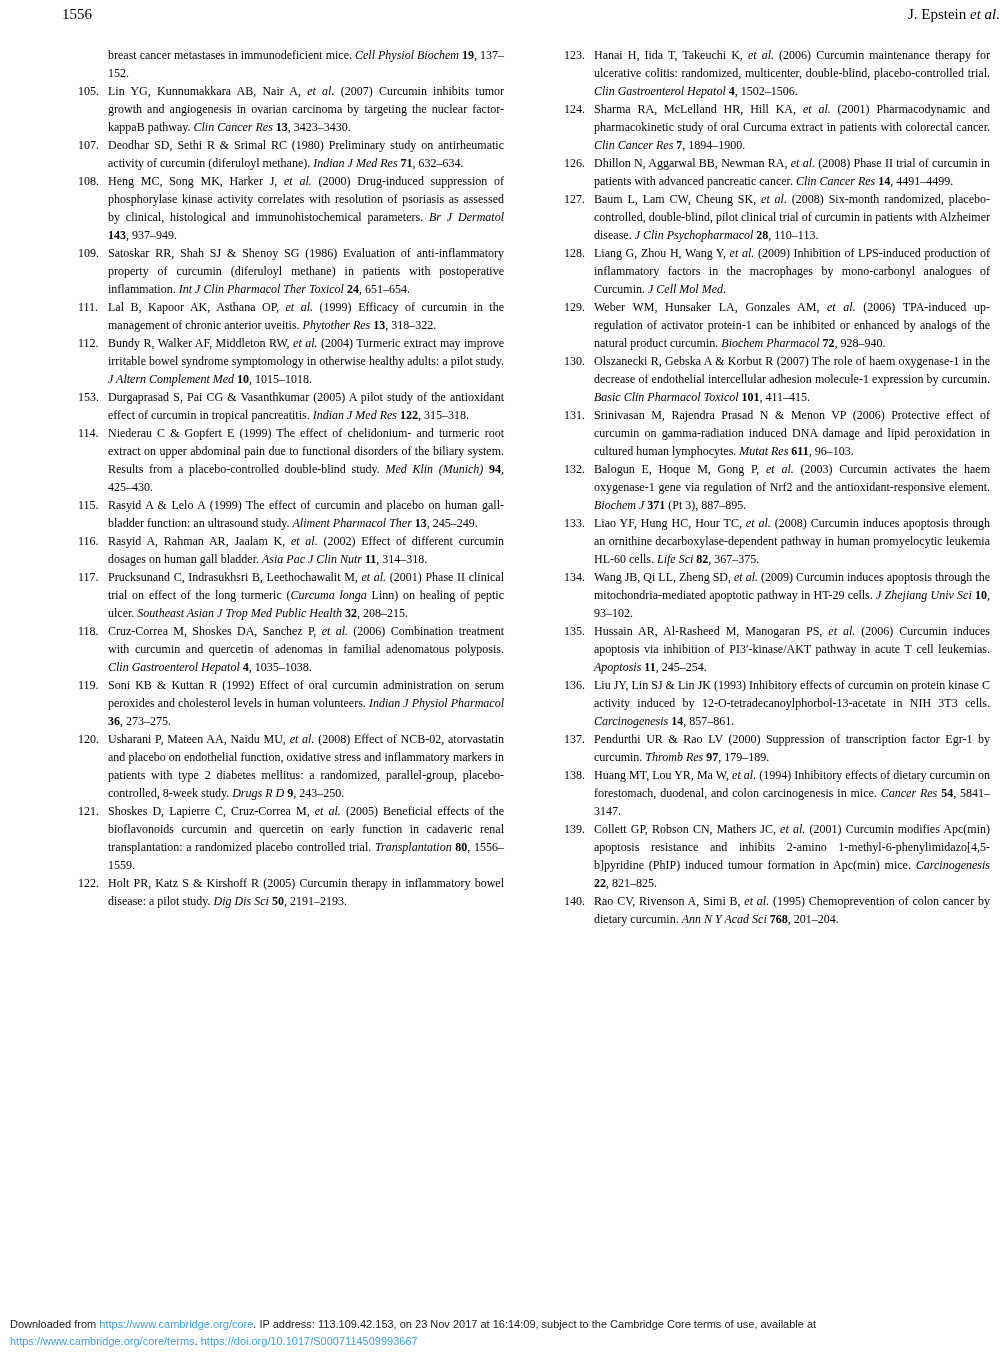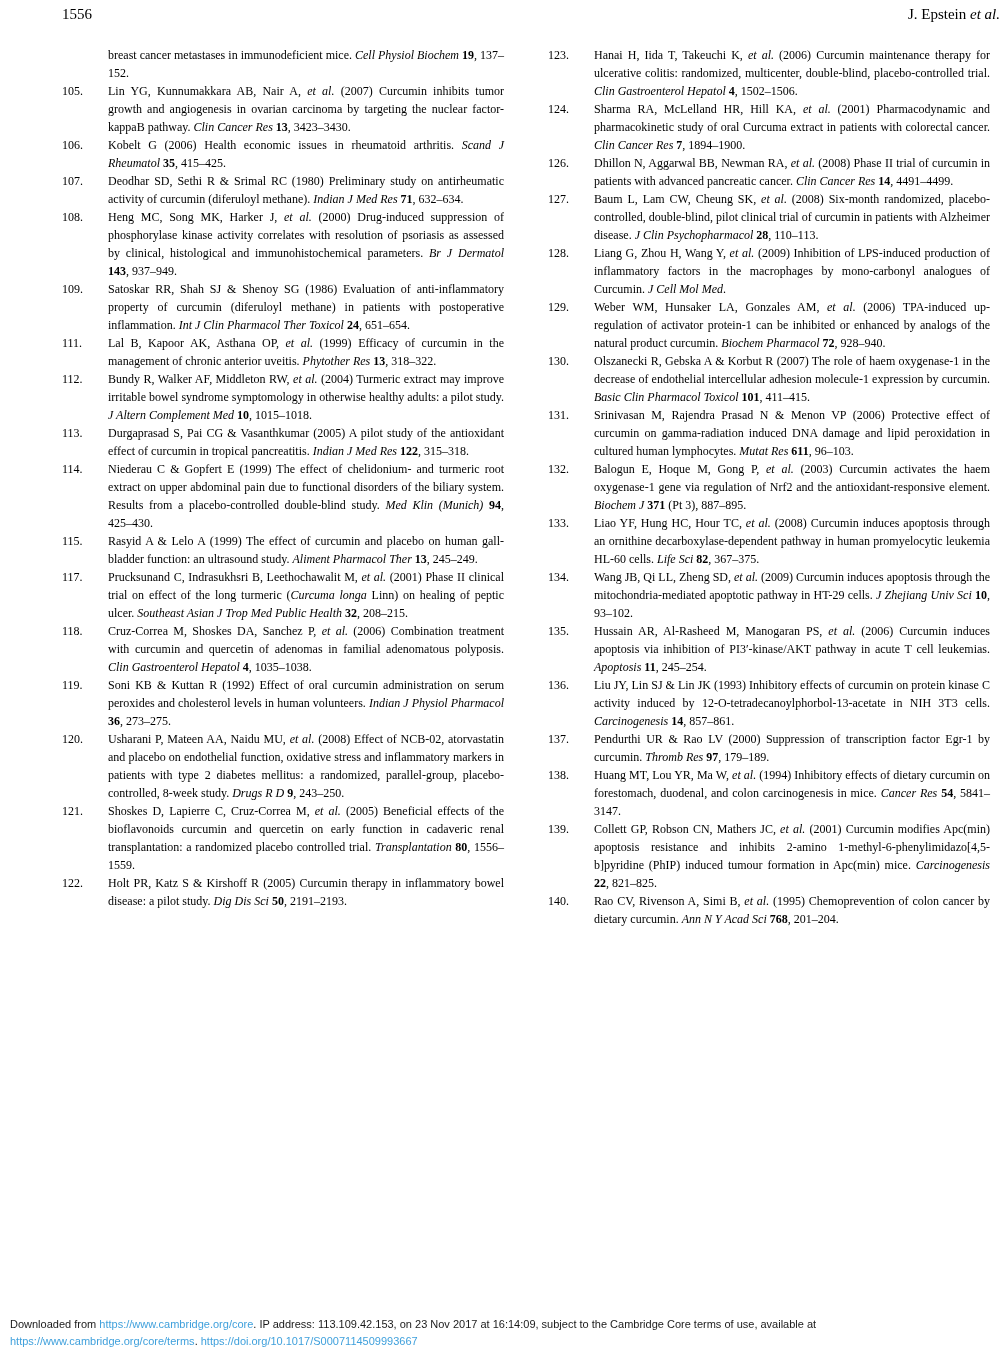--- a/index.html
+++ b/index.html
@@ -46,21 +46,21 @@
   }
   .ref {
     position: relative;
     padding-left: 46px;
     text-align: justify;
     font-size: 12px;
     line-height: 18px;
   }
   .ref .num {
     position: absolute;
-    left: 0;
+    left: 16px;
     top: 0;
   }
   .ref .i { font-style: italic; }
   .ref .b { font-weight: bold; }
   .footer {
     position: absolute;
     top: 1316px;
     left: 10px;
     right: 8px;
     font-family: "Liberation Sans", sans-serif;
@@ -81,29 +81,29 @@
   <div class="page-number">1556</div>
 
   <div class="running-title">
     <span>J. Epstein </span><span class="it">et al.</span>
   </div>
 
   <div class="columns">
     <div class="col" id="col-left">
         <div class="ref"><span class="num"></span><span>breast cancer metastases in immunodeficient mice. </span><span class="i">Cell Physiol Biochem</span><span> </span><span class="b">19</span><span>, 137–152.</span></div>
         <div class="ref"><span class="num">105.</span><span>Lin YG, Kunnumakkara AB, Nair A, </span><span class="i">et al.</span><span> (2007) Curcumin inhibits tumor growth and angiogenesis in ovarian carcinoma by targeting the nuclear factor-kappaB pathway. </span><span class="i">Clin Cancer Res</span><span> </span><span class="b">13</span><span>, 3423–3430.</span></div>
-        <div class="ref"><span class="num">106.</span><span>Kobelt G (2006) Health economic issues in rheumatoid arthritis. </span><span class="i">Scand J Rheumatol</span><span> </span><span class="b">35</span><span>, 415–425.</span></div>
         <div class="ref"><span class="num">107.</span><span>Deodhar SD, Sethi R &amp; Srimal RC (1980) Preliminary study on antirheumatic activity of curcumin (diferuloyl methane). </span><span class="i">Indian J Med Res</span><span> </span><span class="b">71</span><span>, 632–634.</span></div>
         <div class="ref"><span class="num">108.</span><span>Heng MC, Song MK, Harker J, </span><span class="i">et al.</span><span> (2000) Drug-induced suppression of phosphorylase kinase activity correlates with resolution of psoriasis as assessed by clinical, histological and immunohistochemical parameters. </span><span class="i">Br J Dermatol</span><span> </span><span class="b">143</span><span>, 937–949.</span></div>
         <div class="ref"><span class="num">109.</span><span>Satoskar RR, Shah SJ &amp; Shenoy SG (1986) Evaluation of anti-inflammatory property of curcumin (diferuloyl methane) in patients with postoperative inflammation. </span><span class="i">Int J Clin Pharmacol Ther Toxicol</span><span> </span><span class="b">24</span><span>, 651–654.</span></div>
         <div class="ref"><span class="num">111.</span><span>Lal B, Kapoor AK, Asthana OP, </span><span class="i">et al.</span><span> (1999) Efficacy of curcumin in the management of chronic anterior uveitis. </span><span class="i">Phytother Res</span><span> </span><span class="b">13</span><span>, 318–322.</span></div>
         <div class="ref"><span class="num">112.</span><span>Bundy R, Walker AF, Middleton RW, </span><span class="i">et al.</span><span> (2004) Turmeric extract may improve irritable bowel syndrome symptomology in otherwise healthy adults: a pilot study. </span><span class="i">J Altern Complement Med</span><span> </span><span class="b">10</span><span>, 1015–1018.</span></div>
-        <div class="ref"><span class="num">113.</span><span>Durgaprasad S, Pai CG &amp; Vasanthkumar (2005) A pilot study of the antioxidant effect of curcumin in tropical pancreatitis. </span><span class="i">Indian J Med Res</span><span> </span><span class="b">122</span><span>, 315–318.</span></div>
+        <div class="ref"><span class="num">153.</span><span>Durgaprasad S, Pai CG &amp; Vasanthkumar (2005) A pilot study of the antioxidant effect of curcumin in tropical pancreatitis. </span><span class="i">Indian J Med Res</span><span> </span><span class="b">122</span><span>, 315–318.</span></div>
         <div class="ref"><span class="num">114.</span><span>Niederau C &amp; Gopfert E (1999) The effect of chelidonium- and turmeric root extract on upper abdominal pain due to functional disorders of the biliary system. Results from a placebo-controlled double-blind study. </span><span class="i">Med Klin (Munich)</span><span> </span><span class="b">94</span><span>, 425–430.</span></div>
         <div class="ref"><span class="num">115.</span><span>Rasyid A &amp; Lelo A (1999) The effect of curcumin and placebo on human gall-bladder function: an ultrasound study. </span><span class="i">Aliment Pharmacol Ther</span><span> </span><span class="b">13</span><span>, 245–249.</span></div>
+        <div class="ref"><span class="num">116.</span><span>Rasyid A, Rahman AR, Jaalam K, </span><span class="i">et al.</span><span> (2002) Effect of different curcumin dosages on human gall bladder. </span><span class="i">Asia Pac J Clin Nutr</span><span> </span><span class="b">11</span><span>, 314–318.</span></div>
         <div class="ref"><span class="num">117.</span><span>Prucksunand C, Indrasukhsri B, Leethochawalit M, </span><span class="i">et al.</span><span> (2001) Phase II clinical trial on effect of the long turmeric (</span><span class="i">Curcuma longa</span><span> Linn) on healing of peptic ulcer. </span><span class="i">Southeast Asian J Trop Med Public Health</span><span> </span><span class="b">32</span><span>, 208–215.</span></div>
         <div class="ref"><span class="num">118.</span><span>Cruz-Correa M, Shoskes DA, Sanchez P, </span><span class="i">et al.</span><span> (2006) Combination treatment with curcumin and quercetin of adenomas in familial adenomatous polyposis. </span><span class="i">Clin Gastroenterol Hepatol</span><span> </span><span class="b">4</span><span>, 1035–1038.</span></div>
         <div class="ref"><span class="num">119.</span><span>Soni KB &amp; Kuttan R (1992) Effect of oral curcumin administration on serum peroxides and cholesterol levels in human volunteers. </span><span class="i">Indian J Physiol Pharmacol</span><span> </span><span class="b">36</span><span>, 273–275.</span></div>
         <div class="ref"><span class="num">120.</span><span>Usharani P, Mateen AA, Naidu MU, </span><span class="i">et al.</span><span> (2008) Effect of NCB-02, atorvastatin and placebo on endothelial function, oxidative stress and inflammatory markers in patients with type 2 diabetes mellitus: a randomized, parallel-group, placebo-controlled, 8-week study. </span><span class="i">Drugs R D</span><span> </span><span class="b">9</span><span>, 243–250.</span></div>
         <div class="ref"><span class="num">121.</span><span>Shoskes D, Lapierre C, Cruz-Correa M, </span><span class="i">et al.</span><span> (2005) Beneficial effects of the bioflavonoids curcumin and quercetin on early function in cadaveric renal transplantation: a randomized placebo controlled trial. </span><span class="i">Transplantation</span><span> </span><span class="b">80</span><span>, 1556–1559.</span></div>
         <div class="ref"><span class="num">122.</span><span>Holt PR, Katz S &amp; Kirshoff R (2005) Curcumin therapy in inflammatory bowel disease: a pilot study. </span><span class="i">Dig Dis Sci</span><span> </span><span class="b">50</span><span>, 2191–2193.</span></div>
       </div>
     <div class="col" id="col-right">
         <div class="ref"><span class="num">123.</span><span>Hanai H, Iida T, Takeuchi K, </span><span class="i">et al.</span><span> (2006) Curcumin maintenance therapy for ulcerative colitis: randomized, multicenter, double-blind, placebo-controlled trial. </span><span class="i">Clin Gastroenterol Hepatol</span><span> </span><span class="b">4</span><span>, 1502–1506.</span></div>
         <div class="ref"><span class="num">124.</span><span>Sharma RA, McLelland HR, Hill KA, </span><span class="i">et al.</span><span> (2001) Pharmacodynamic and pharmacokinetic study of oral Curcuma extract in patients with colorectal cancer. </span><span class="i">Clin Cancer Res</span><span> </span><span class="b">7</span><span>, 1894–1900.</span></div>

